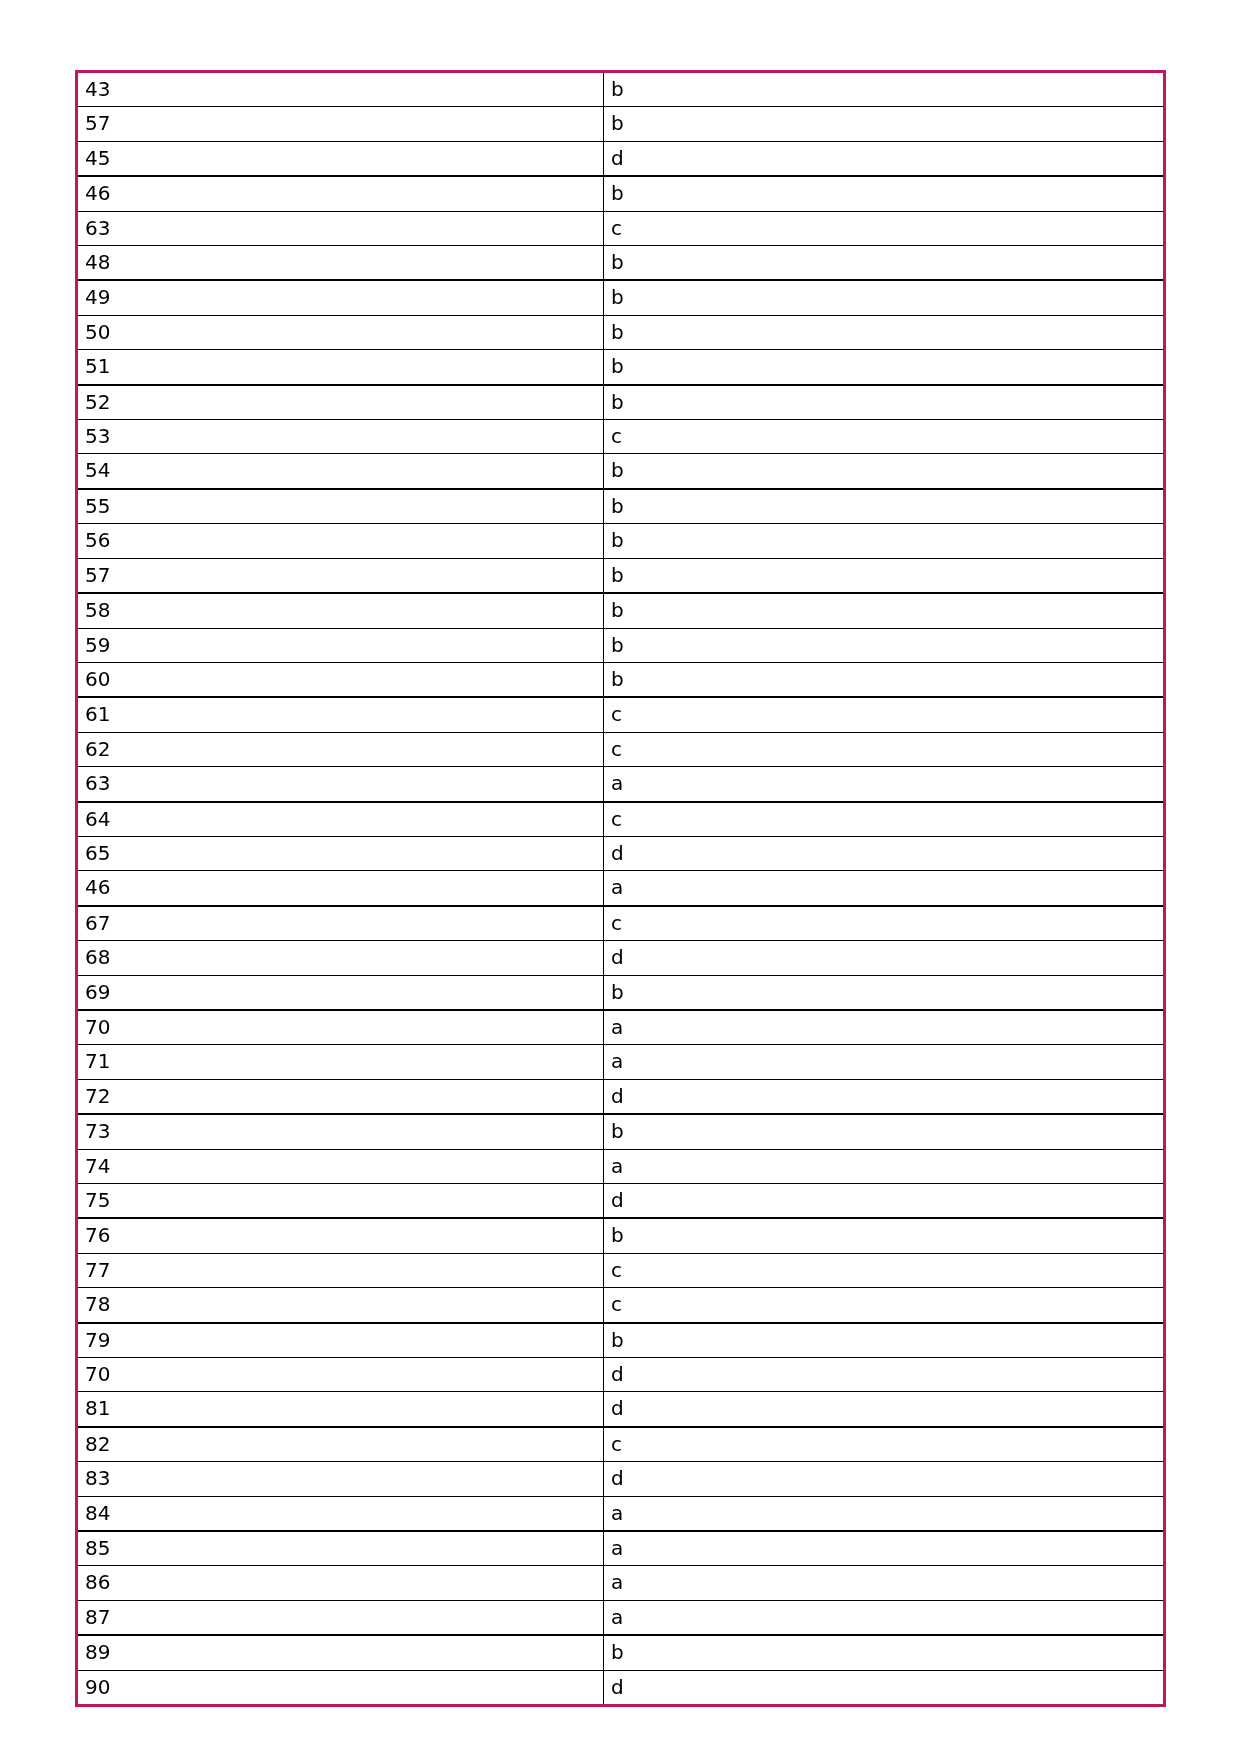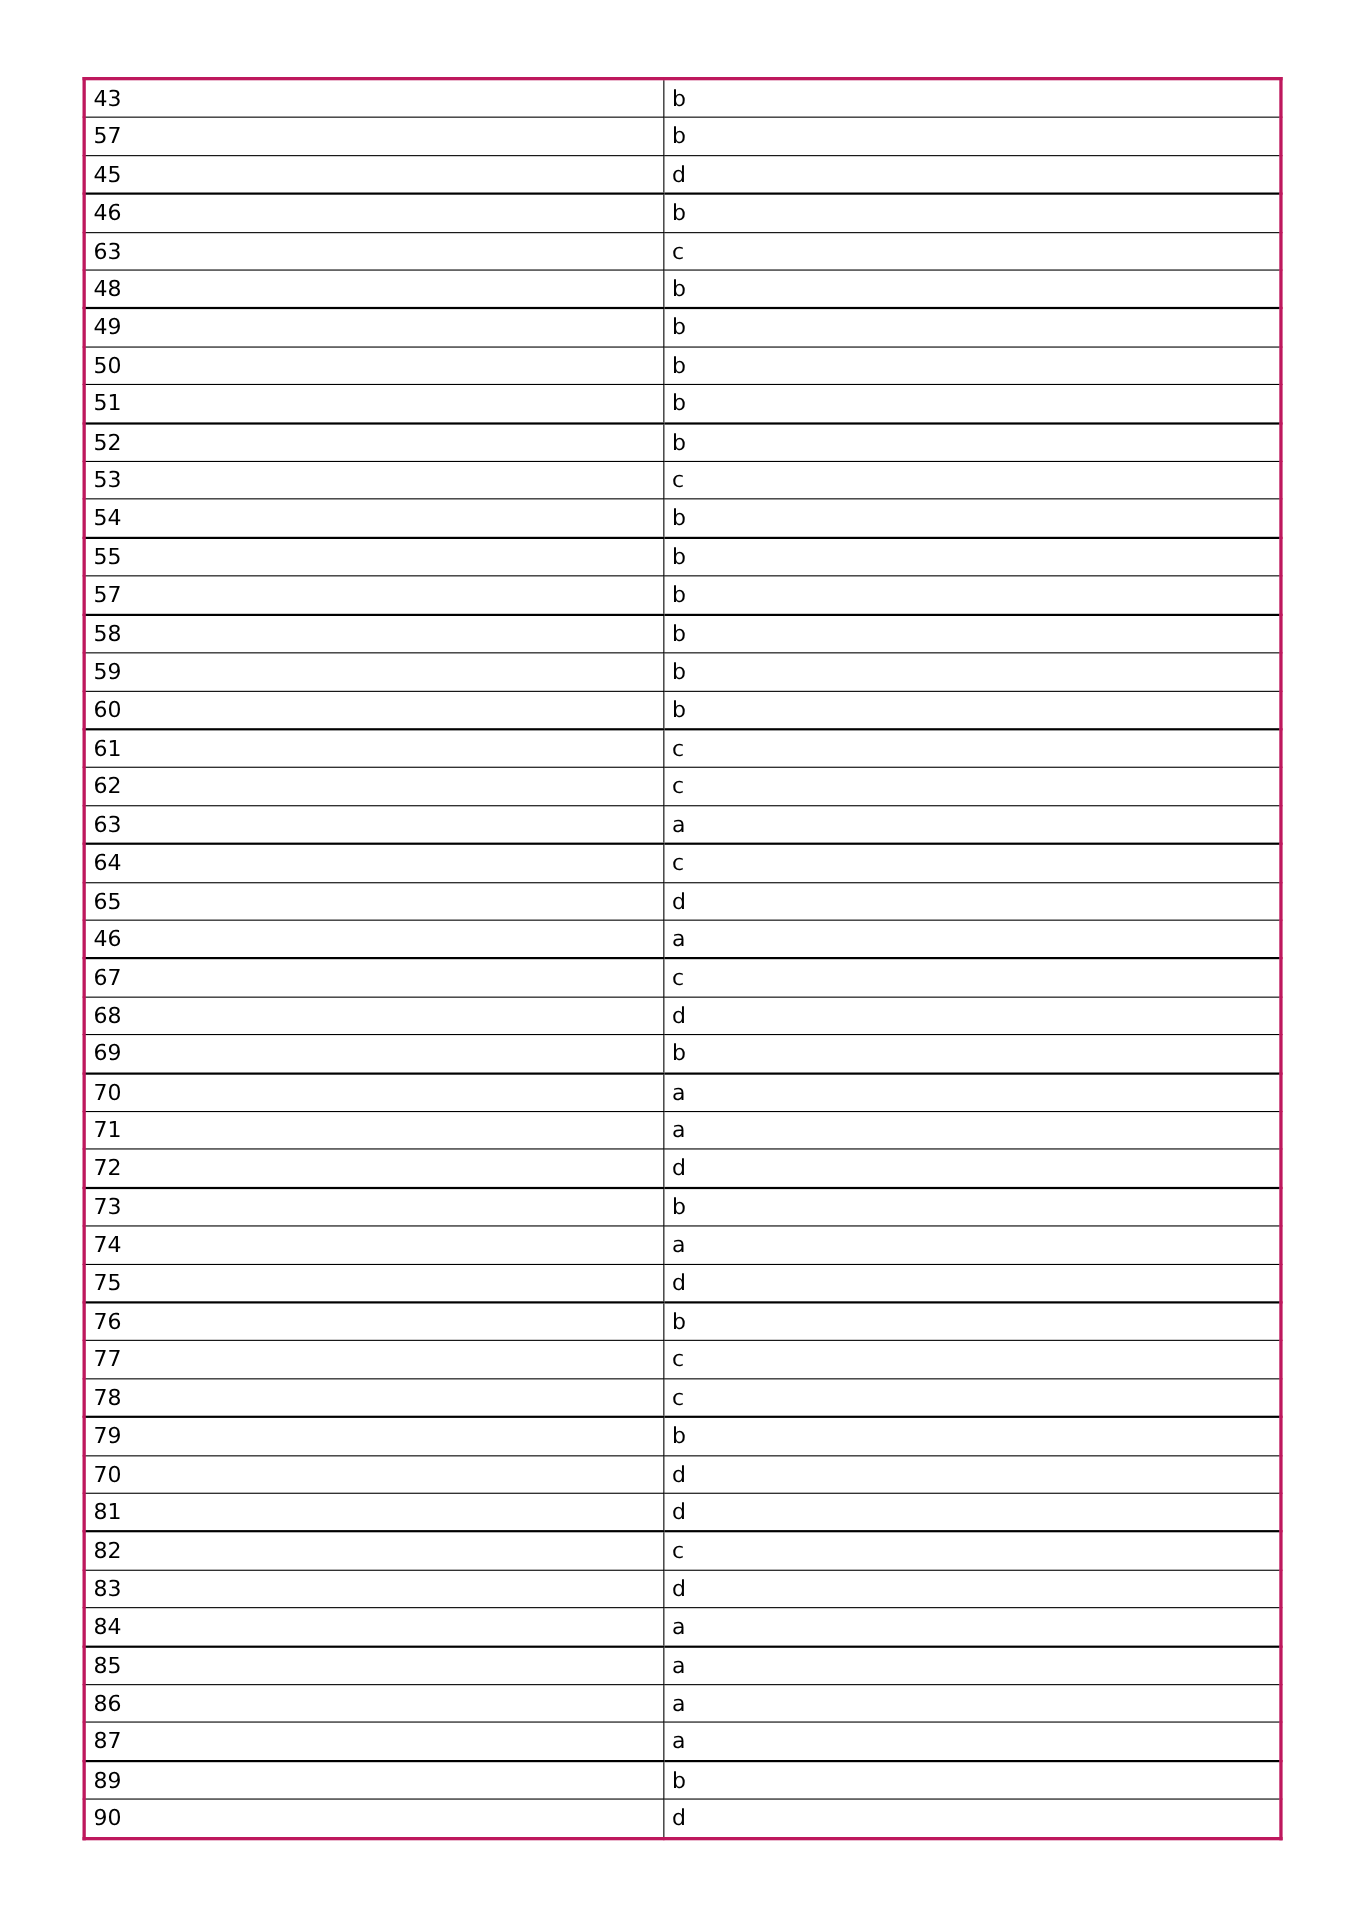--- a/index.html
+++ b/index.html
@@ -124,20 +124,24 @@
             <td class="cell-answer">c</td>
           </tr>
           <tr class="thick-below">
             <td class="cell-number">54</td>
             <td class="cell-answer">b</td>
           </tr>
           <tr>
             <td class="cell-number">55</td>
             <td class="cell-answer">b</td>
           </tr>
+          <tr>
+            <td class="cell-number">56</td>
+            <td class="cell-answer">b</td>
+          </tr>
           <tr class="thick-below">
             <td class="cell-number">57</td>
             <td class="cell-answer">b</td>
           </tr>
           <tr>
             <td class="cell-number">58</td>
             <td class="cell-answer">b</td>
           </tr>
           <tr>
             <td class="cell-number">59</td>

